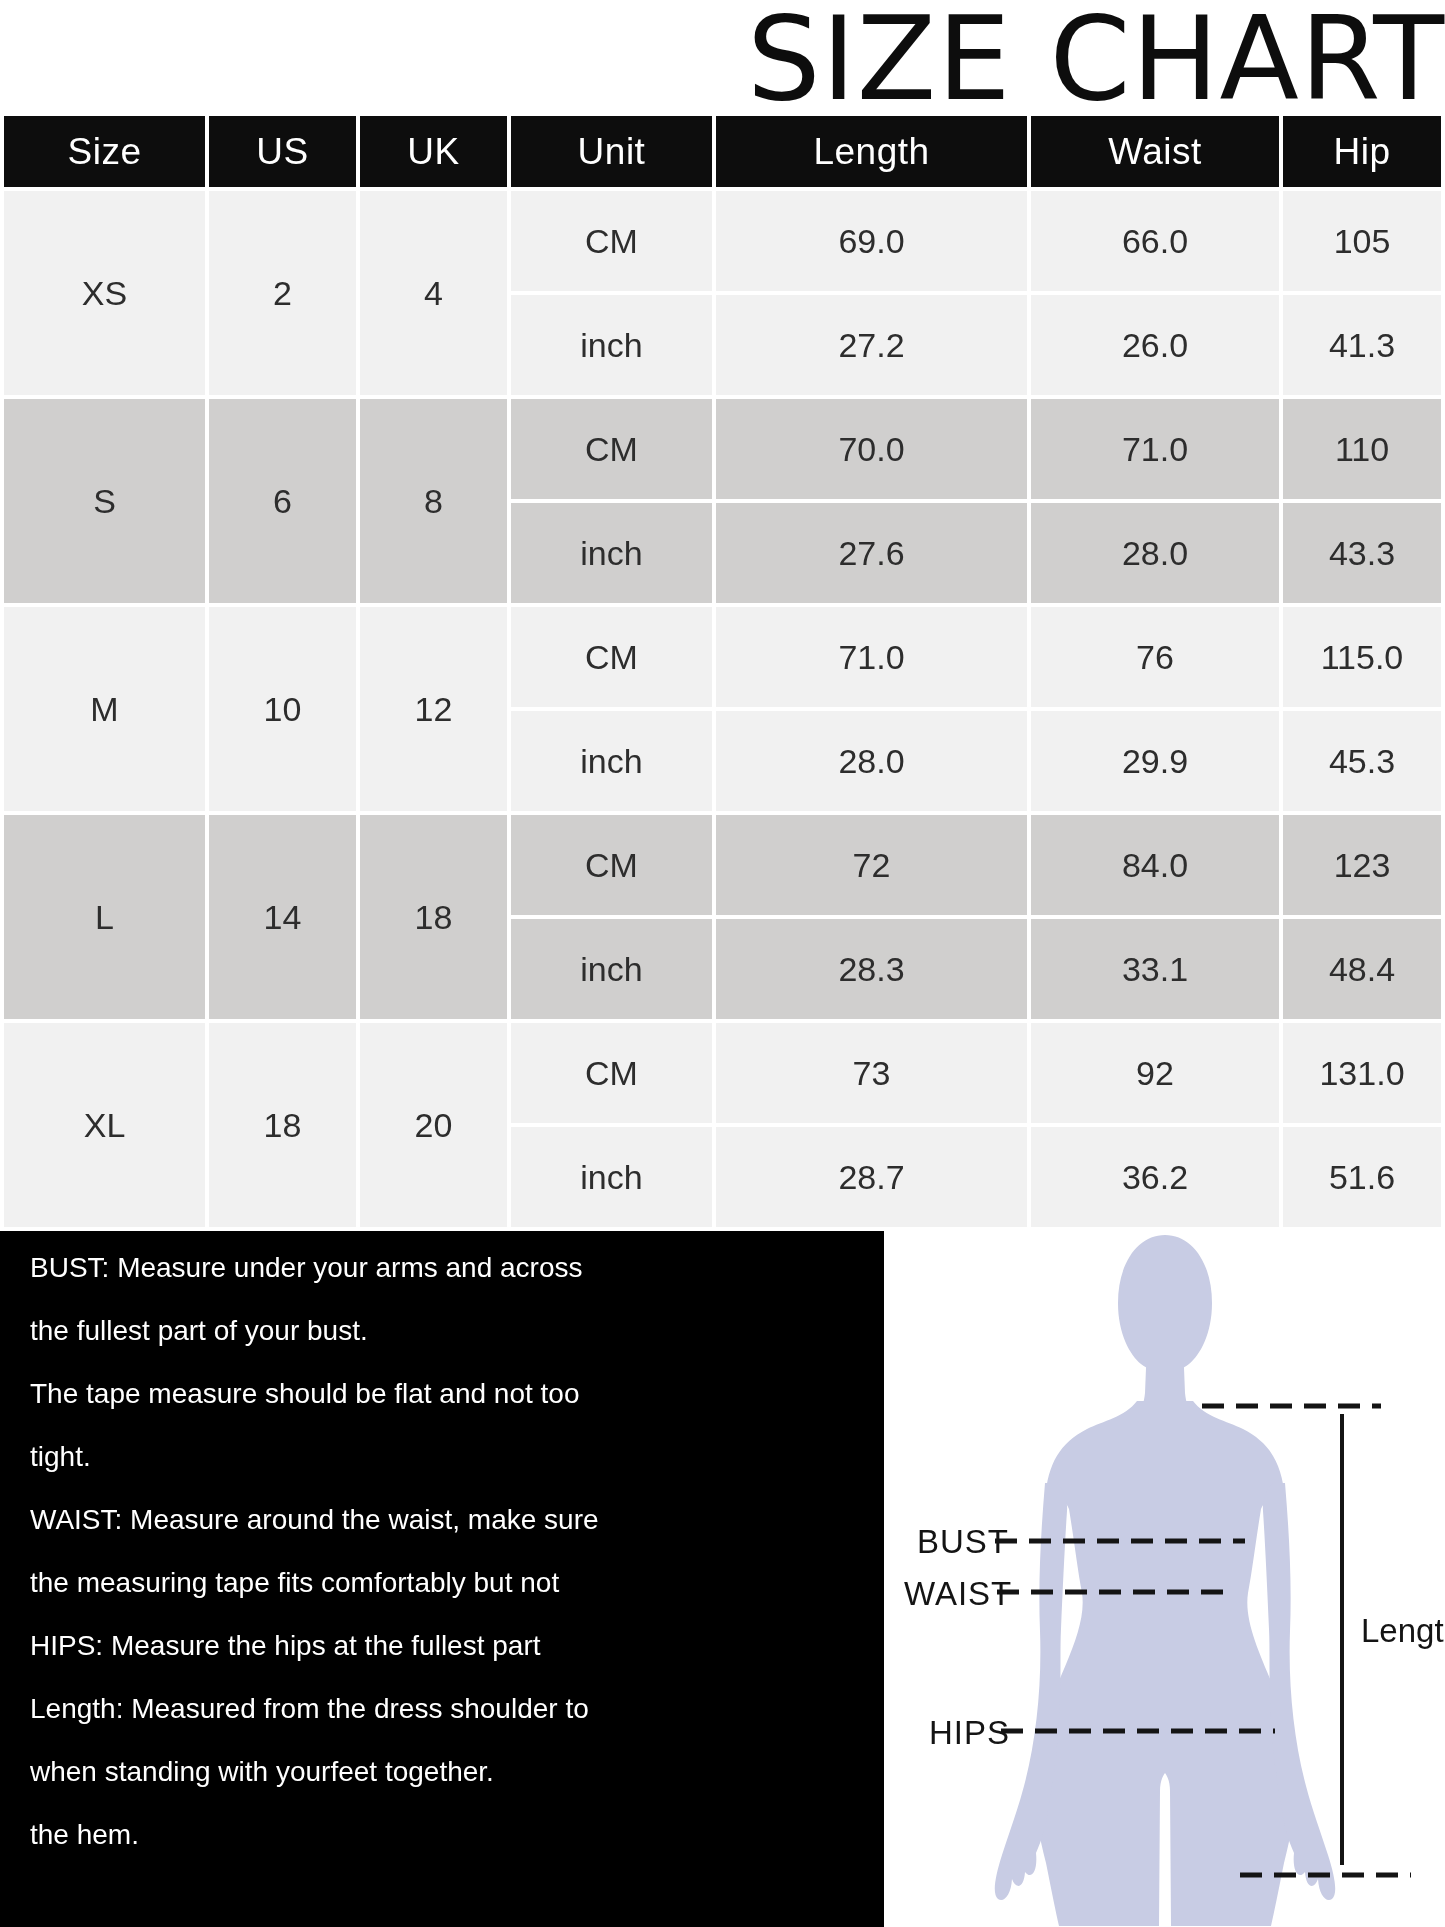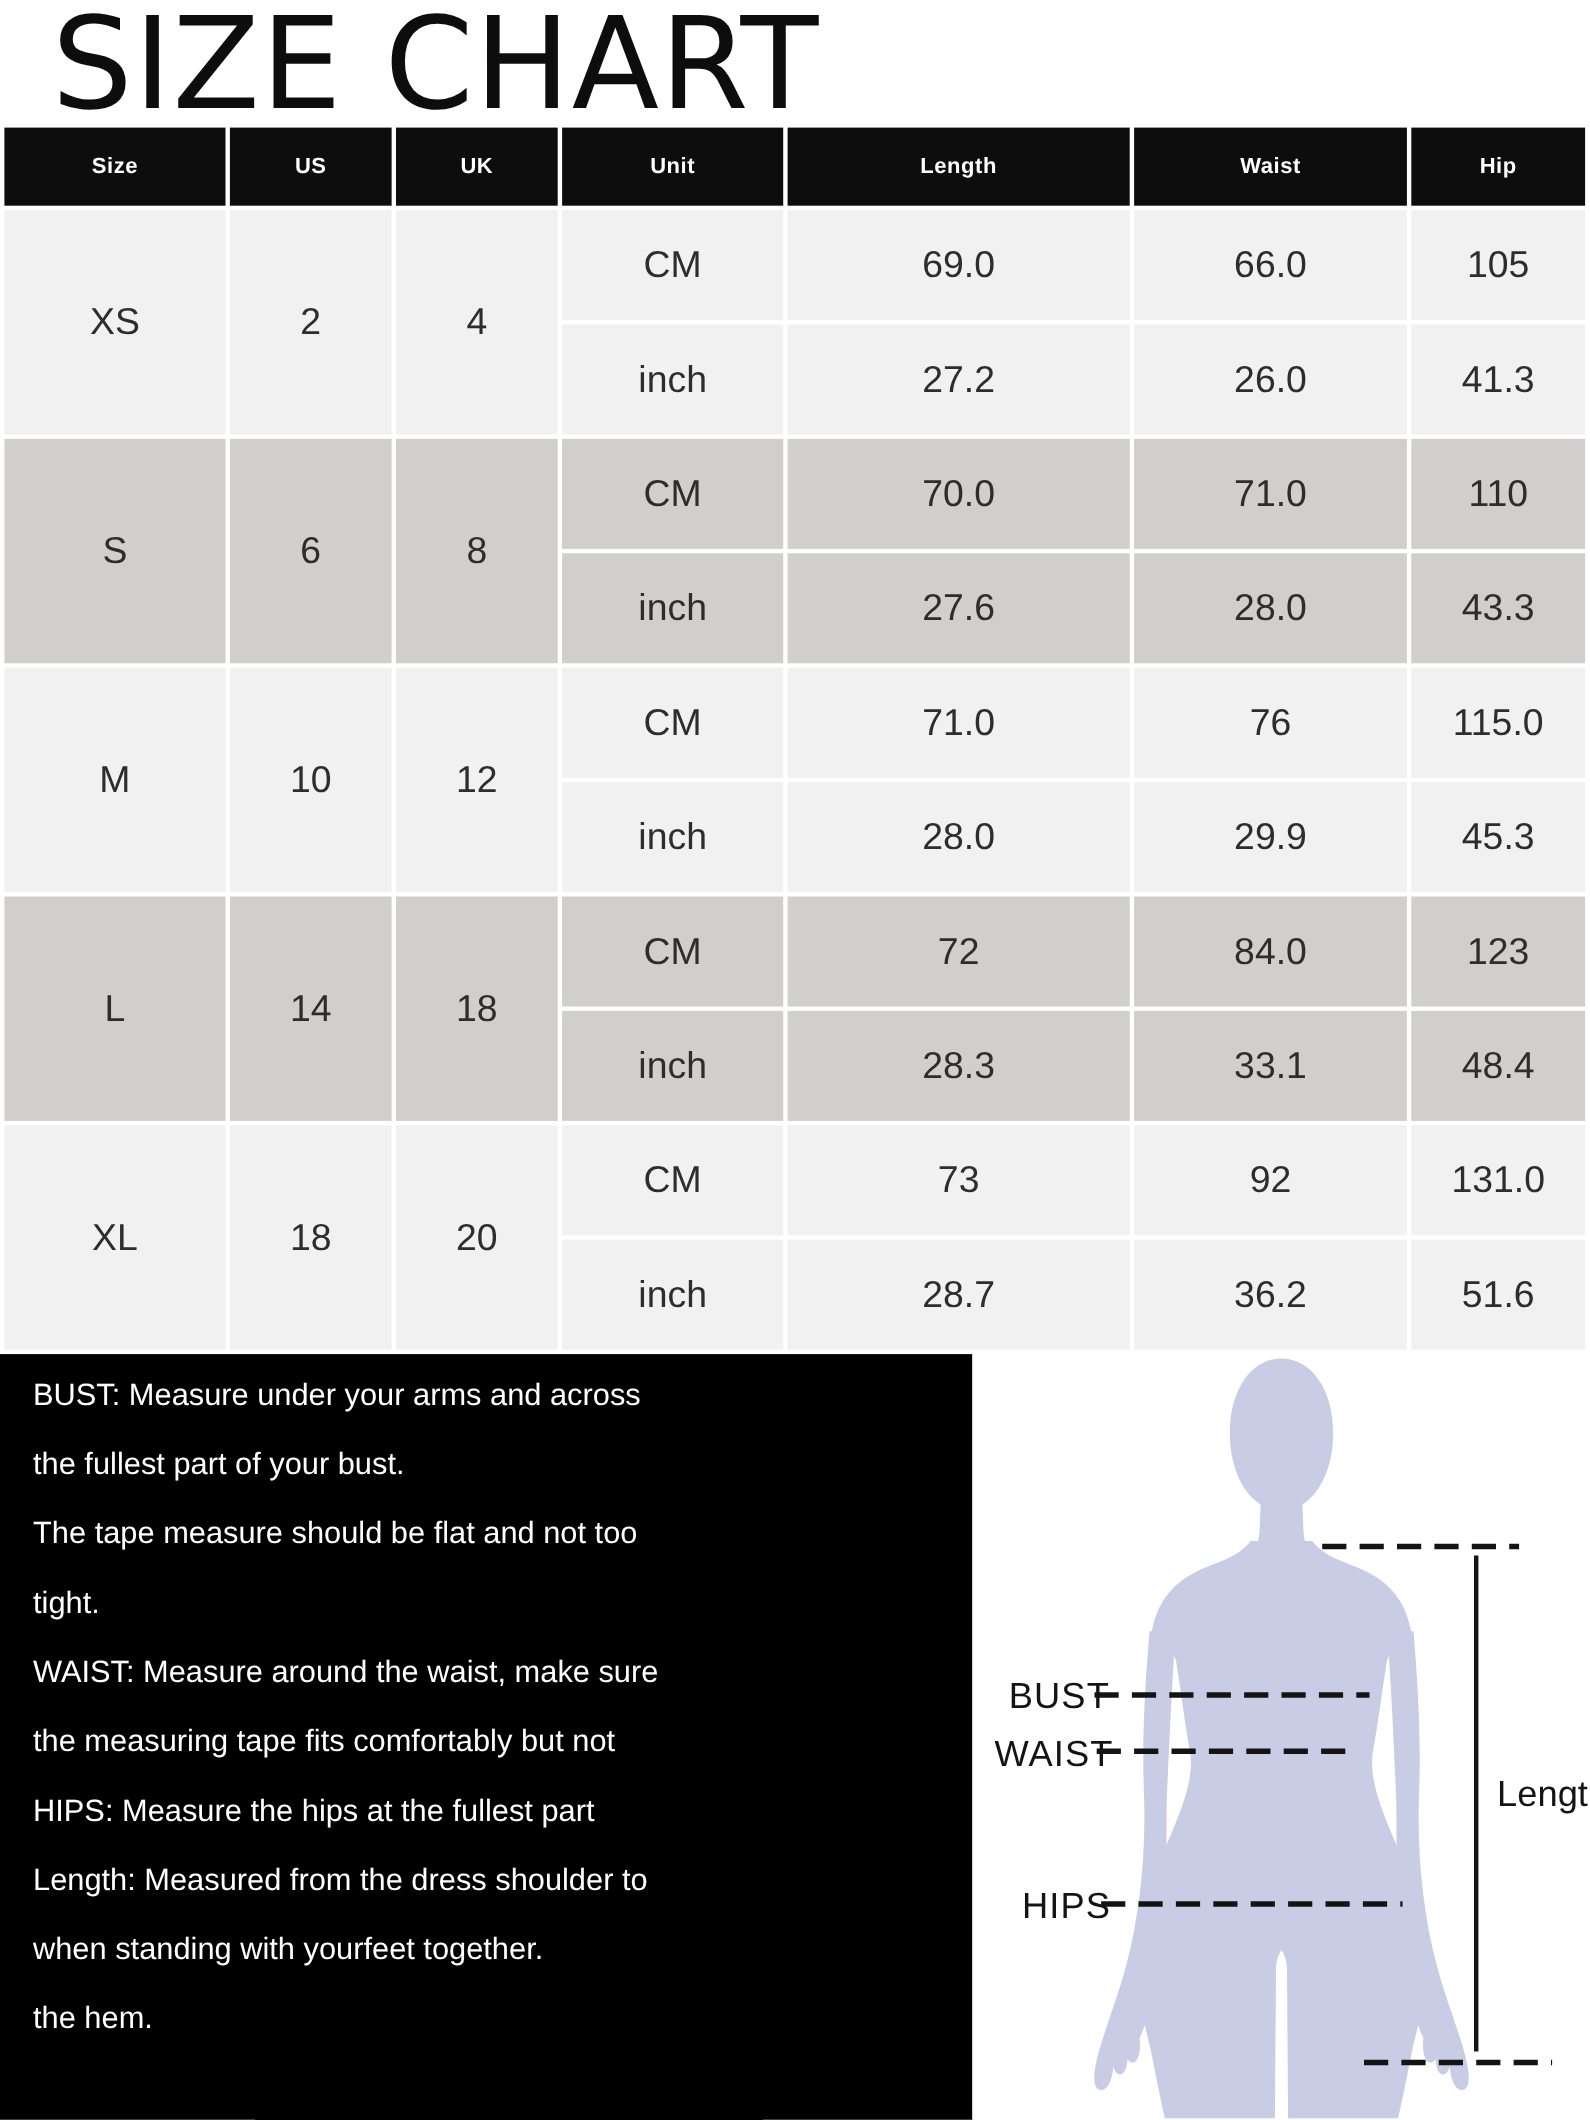--- a/index.html
+++ b/index.html
@@ -8,34 +8,34 @@
     --cell-text:#2d2d2d; --panel-bg:#000000; --panel-text:#ffffff;
     --silhouette:#c8cce4; --line:#141414; --title-text:#0d0d0d;
   }
   *{margin:0;padding:0;box-sizing:border-box;}
   html,body{background:#fff;}
   body{
     width:1445px;height:1927px;overflow:hidden;
     font-family:"Liberation Sans",sans-serif;
   }
   .title{
-    height:112px;line-height:118px;text-align:left;
+    height:112px;line-height:118px;text-align:right;
     font-family:"DejaVu Sans",sans-serif;font-weight:500;
     font-size:116px;letter-spacing:1px;color:var(--title-text);
     white-space:nowrap;
     padding-left:47px;
   }
   table.size-table{
     width:1445px;table-layout:fixed;
     border-collapse:separate;border-spacing:4px;
     background:#ffffff;
   }
   table.size-table th{
     background:var(--header-bg);color:var(--header-text);
-    font-size:20px;font-weight:bold;height:71px;text-align:center;
+    font-size:37px;font-weight:normal;height:71px;text-align:center;
     vertical-align:middle;letter-spacing:0.5px;
   }
   table.size-table td{
     font-size:34px;color:var(--cell-text);text-align:center;
     vertical-align:middle;height:100px;
   }
   tr.g-light td{background:var(--row-light);}
   tr.g-dark td{background:var(--row-dark);}
   .bottom{display:flex;height:695px;}
   .info{

